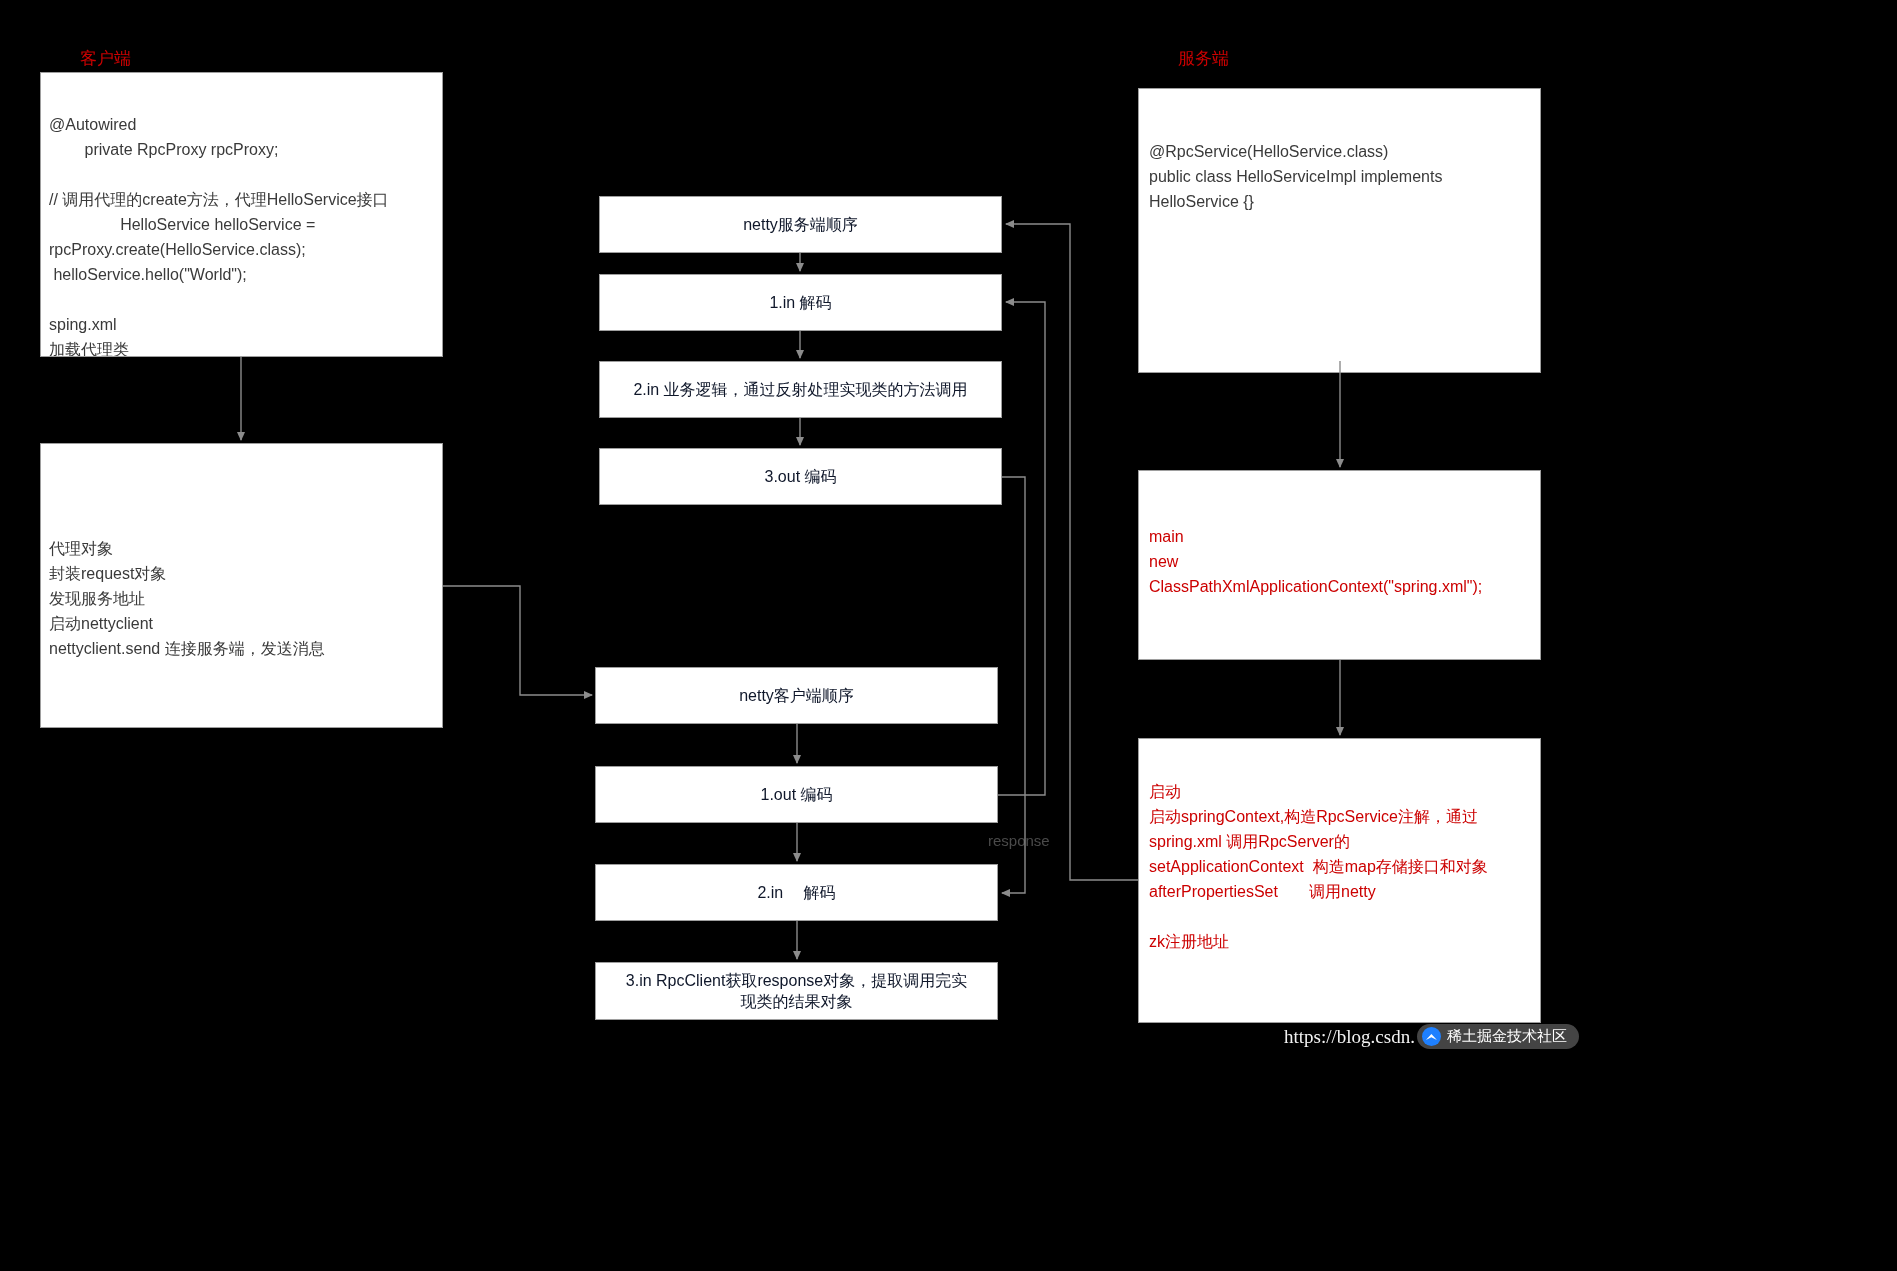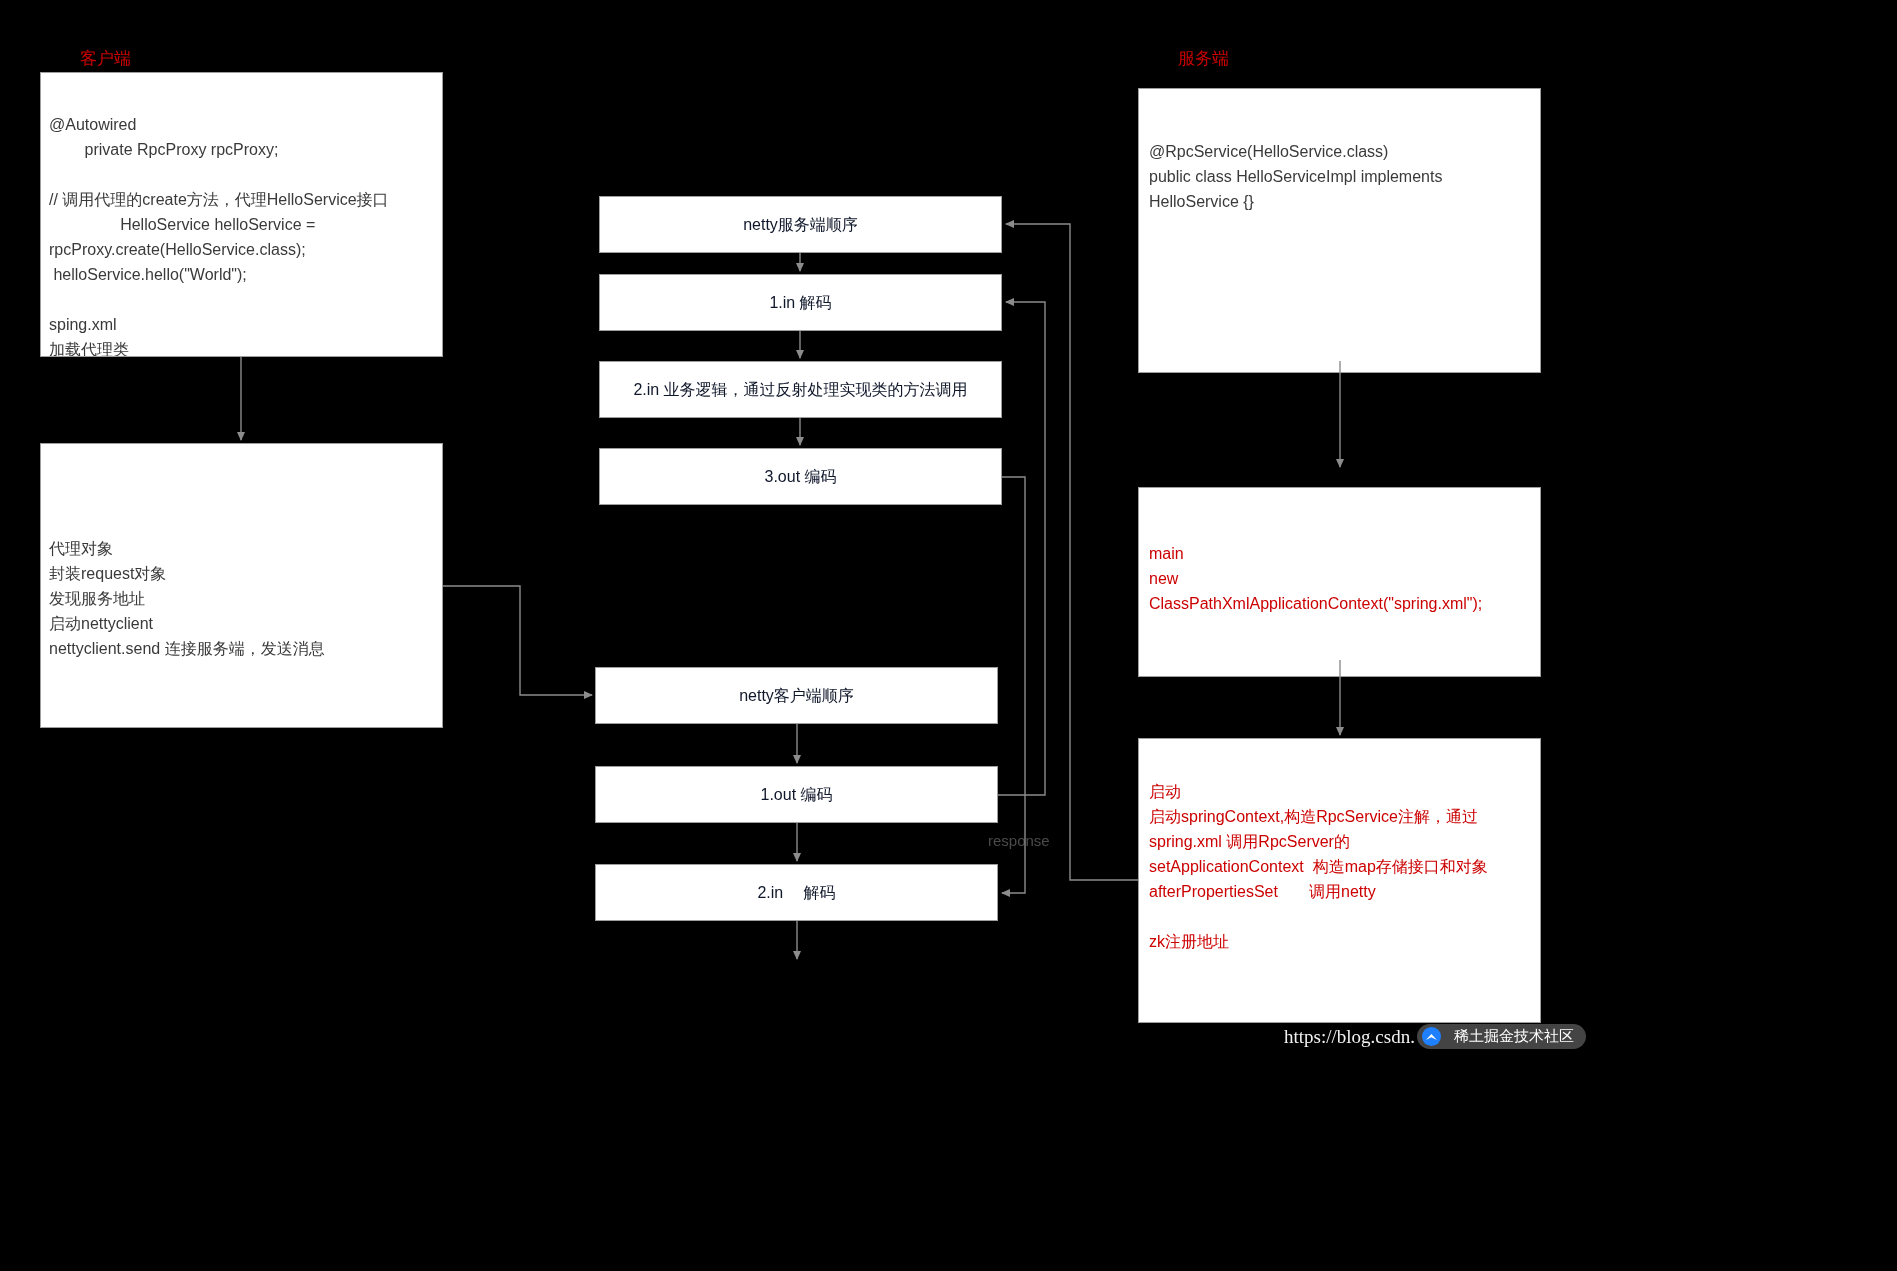--- a/index.html
+++ b/index.html
@@ -9,21 +9,21 @@
   .panel{position:absolute;background:#fff;border:1px solid #9e9e9e;box-sizing:border-box;
     color:#3a3a3a;font-size:16px;line-height:25px;white-space:pre;overflow:hidden;}
   .panel.red{color:#cc0000;}
   .flow-box{position:absolute;background:#fff;border:1px solid #9e9e9e;box-sizing:border-box;
     color:#0f172a;font-size:16px;display:flex;align-items:center;justify-content:center;
     text-align:center;padding:4px 26px;line-height:21px;}
   #connectors{position:absolute;left:0;top:0;pointer-events:none;}
   .response-label{position:absolute;color:#4a4a4a;font-size:15px;}
   .watermark{position:absolute;display:flex;align-items:center;color:#f2f2f2;
     font-family:"Liberation Serif","DejaVu Serif",serif;font-size:19px;}
-  .wm-badge{display:inline-flex;align-items:center;gap:13px;background:rgba(74,74,74,.92);
+  .wm-badge{display:inline-flex;align-items:center;gap:6px;background:rgba(74,74,74,.92);
     border-radius:14px;padding:3px 12px 3px 5px;margin-left:2px;
     font-family:"Liberation Sans","DejaVu Sans",sans-serif;font-size:15px;color:#fff;white-space:nowrap;}
   .wm-logo{width:19px;height:19px;border-radius:50%;background:#1e80ff;position:relative;flex:0 0 auto;}
   .wm-logo::after{content:"";position:absolute;left:4px;top:7px;width:11px;height:6px;
     background:#fff;clip-path:polygon(0 100%,50% 0,100% 100%,50% 55%);}
 </style>
 </head>
 <body>
 
 <div id="canvas">
@@ -49,25 +49,26 @@
 nettyclient.send 连接服务端，发送消息</div>
 
   <div class="flow-box" style="left:599px;top:196px;width:403px;height:57px">netty服务端顺序</div>
   <div class="flow-box" style="left:599px;top:274px;width:403px;height:57px">1.in 解码</div>
   <div class="flow-box" style="left:599px;top:361px;width:403px;height:57px">2.in 业务逻辑，通过反射处理实现类的方法调用</div>
   <div class="flow-box" style="left:599px;top:448px;width:403px;height:57px">3.out 编码</div>
 
   <div class="flow-box" style="left:595px;top:667px;width:403px;height:57px">netty客户端顺序</div>
   <div class="flow-box" style="left:595px;top:766px;width:403px;height:57px">1.out 编码</div>
   <div class="flow-box" style="left:595px;top:864px;width:403px;height:57px">2.in　 解码</div>
+  <div class="flow-box" style="left:595px;top:962px;width:403px;height:58px">3.in RpcClient获取response对象，提取调用完实现类的结果对象</div>
 
   <div class="panel" style="left:1138px;top:88px;width:403px;height:285px;padding:50px 10px 4px">@RpcService(HelloService.class)
 public class HelloServiceImpl implements
 HelloService {}</div>
-  <div class="panel red" style="left:1138px;top:487px;width:403px;height:190px;padding:53px 10px 0">main
+  <div class="panel red" style="left:1138px;top:470px;width:403px;height:190px;padding:53px 10px 0">main
 new
 ClassPathXmlApplicationContext("spring.xml");</div>
   <div class="panel red" style="left:1138px;top:738px;width:403px;height:285px;padding:40px 10px 0">启动
 启动springContext,构造RpcService注解，通过
 spring.xml 调用RpcServer的
 setApplicationContext  构造map存储接口和对象
 afterPropertiesSet       调用netty
 
 zk注册地址</div>
 

